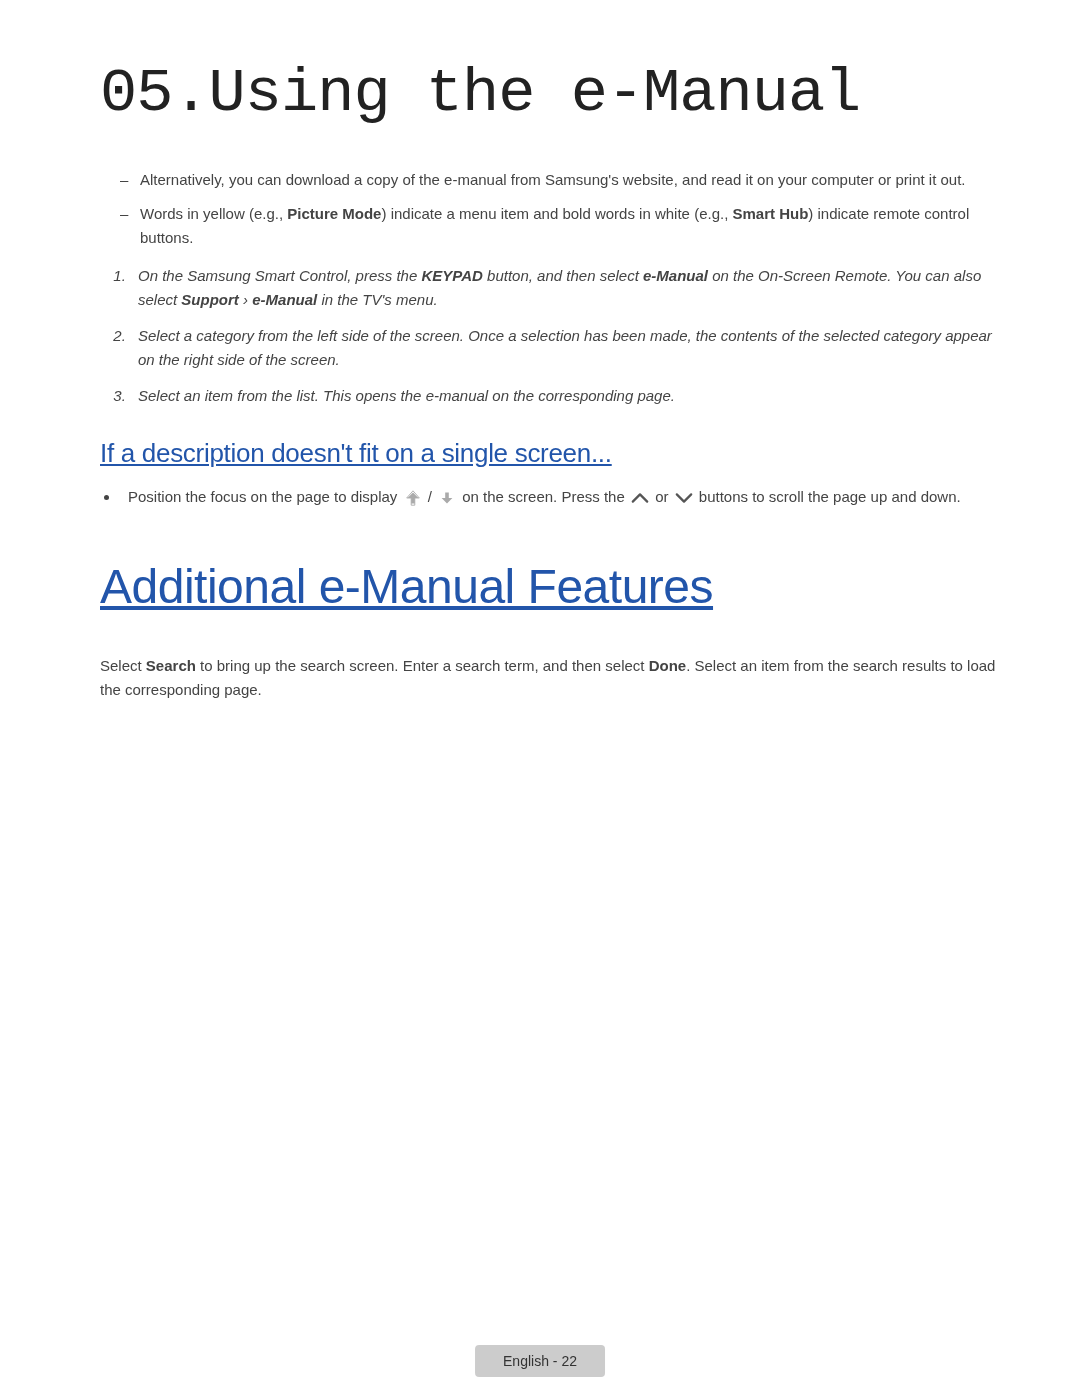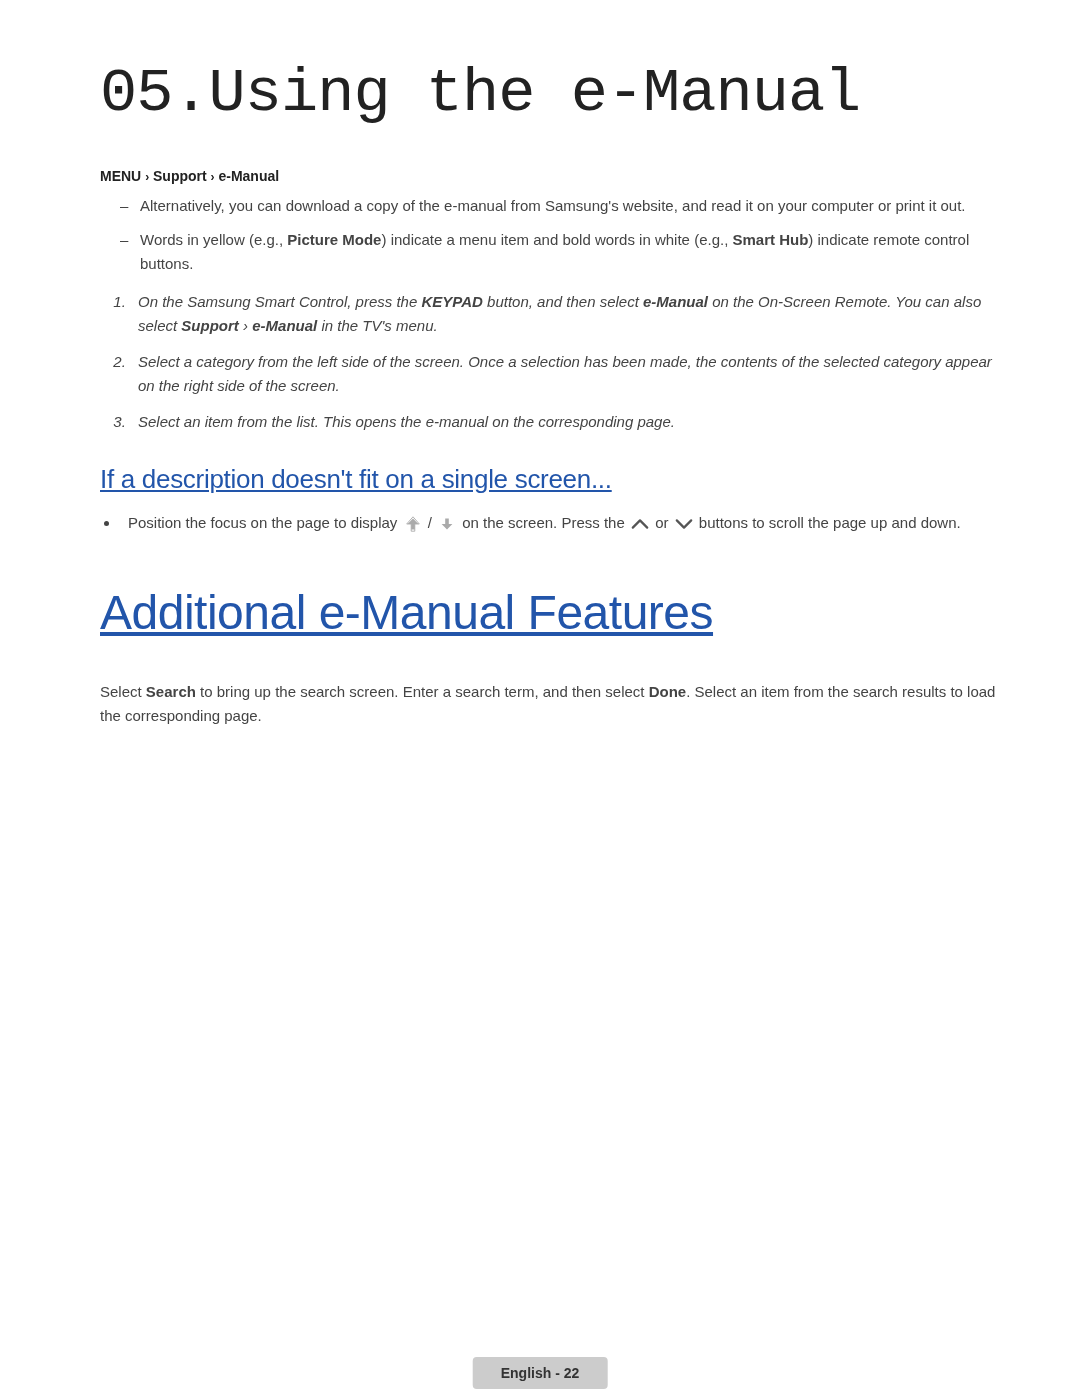--- a/index.html
+++ b/index.html
@@ -134,55 +134,48 @@
     .section-divider {
       margin-bottom: 30px;
     }
 
     .additional-section {
       margin-top: 50px;
     }
 
     .footer {
       position: absolute;
-      bottom: 8px;
+      bottom: 20px;
       left: 50%;
       transform: translateX(-50%);
       background: #cccccc;
       padding: 8px 28px;
       border-radius: 4px;
       font-size: 14px;
-      font-weight: bold;
+      font-weight: normal;
       color: #333;
     }
 
     .nav-icon {
       display: inline-block;
       width: 18px;
       height: 18px;
       vertical-align: middle;
       margin: 0 2px;
     }
   </style>
 </head>
 <body>
 
 <div class="page-container">
 
   <h1 class="main-title">05.Using the e-Manual</h1>
 
   <div class="section-divider">
 
-    <p class="menu-path">
-      <span>MENU</span>
-      <span class="arrow"> ›</span>
-      <span> Support</span>
-      <span class="arrow"> ›</span>
-      <span> e-Manual</span>
-    </p>
 
 
     <ul class="bullet-list">
       <li>
         <span>Alternatively, you can download a copy of the e-manual from Samsung's website, and read it on your computer or print it out.</span>
       </li>
       <li>
         Words in yellow (e.g., <span class="bold">Picture Mode</span>) indicate a menu item and bold words in white (e.g., <span class="bold">Smart Hub</span>) indicate remote control buttons.
       </li>
     </ul>

